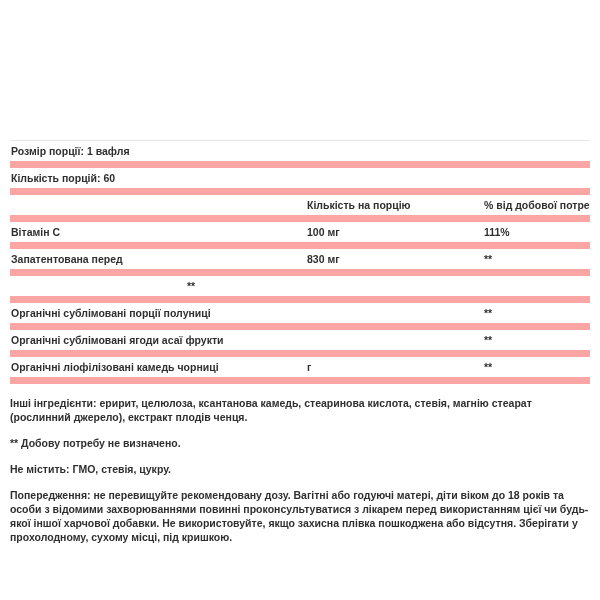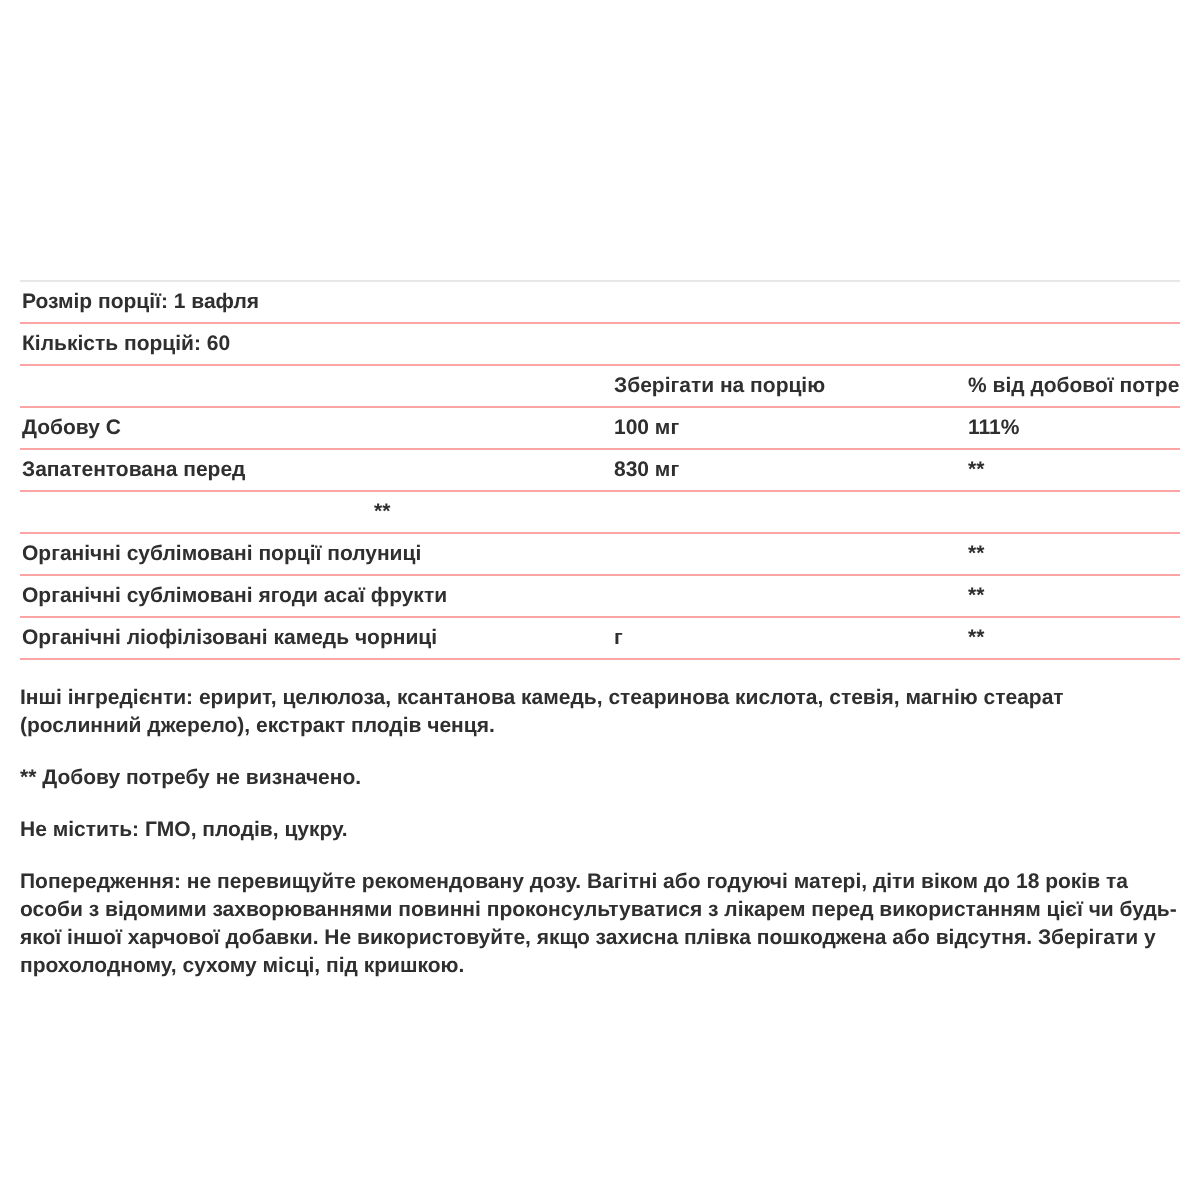--- a/index.html
+++ b/index.html
@@ -19,21 +19,21 @@
   .content {
     position: absolute;
     top: 140px;
     left: 10px;
     width: 580px;
   }
   .trow {
     display: flex;
     align-items: center;
     height: 20px;
-    border-bottom: 1px solid #fca5a5;
+    border-bottom: 7px solid #fca5a5;
     font-size: 10.5px;
     font-weight: 700;
     line-height: 20px;
     white-space: nowrap;
   }
   .trow-top {
     border-top: 1px solid #e7e7e7;
   }
   .c1 { width: 296px; padding-left: 1px; overflow: hidden; }
   .c2 { width: 131px; overflow: hidden; }
@@ -59,26 +59,26 @@
     </div>
 
     <div class="trow">
       <span class="c1">Кількість порцій: 60</span>
       <span class="c2"></span>
       <span class="c3"></span>
     </div>
 
     <div class="trow">
       <span class="c1"></span>
-      <span class="c2">Зберігати на порцію</span>
+      <span class="c2">Кількість на порцію</span>
       <span class="c3">% від добової потреби†</span>
     </div>
 
     <div class="trow">
-      <span class="c1">Добову C</span>
+      <span class="c1">Вітамін C</span>
       <span class="c2">100 мг</span>
       <span class="c3">111%</span>
     </div>
 
     <div class="trow">
       <span class="c1">Запатентована перед</span>
       <span class="c2">830 мг</span>
       <span class="c3">**</span>
     </div>
 
@@ -102,18 +102,18 @@
     <div class="trow">
       <span class="c1">Органічні ліофілізовані камедь чорниці</span>
       <span class="c2">г</span>
       <span class="c3">**</span>
     </div>
 
     <div class="para">Інші інгредієнти: еририт, целюлоза, ксантанова камедь, стеаринова кислота, стевія, магнію стеарат (рослинний джерело), екстракт плодів ченця.</div>
 
     <div class="para">** Добову потребу не визначено.</div>
 
-    <div class="para">Не містить: ГМО, плодів, цукру.</div>
+    <div class="para">Не містить: ГМО, стевія, цукру.</div>
 
     <div class="para">Попередження: не перевищуйте рекомендовану дозу. Вагітні або годуючі матері, діти віком до 18 років та особи з відомими захворюваннями повинні проконсультуватися з лікарем перед використанням цієї чи будь-якої іншої харчової добавки. Не використовуйте, якщо захисна плівка пошкоджена або відсутня. Зберігати у прохолодному, сухому місці, під кришкою.</div>
 
   </div>
 </div>
 
 </body></html>

